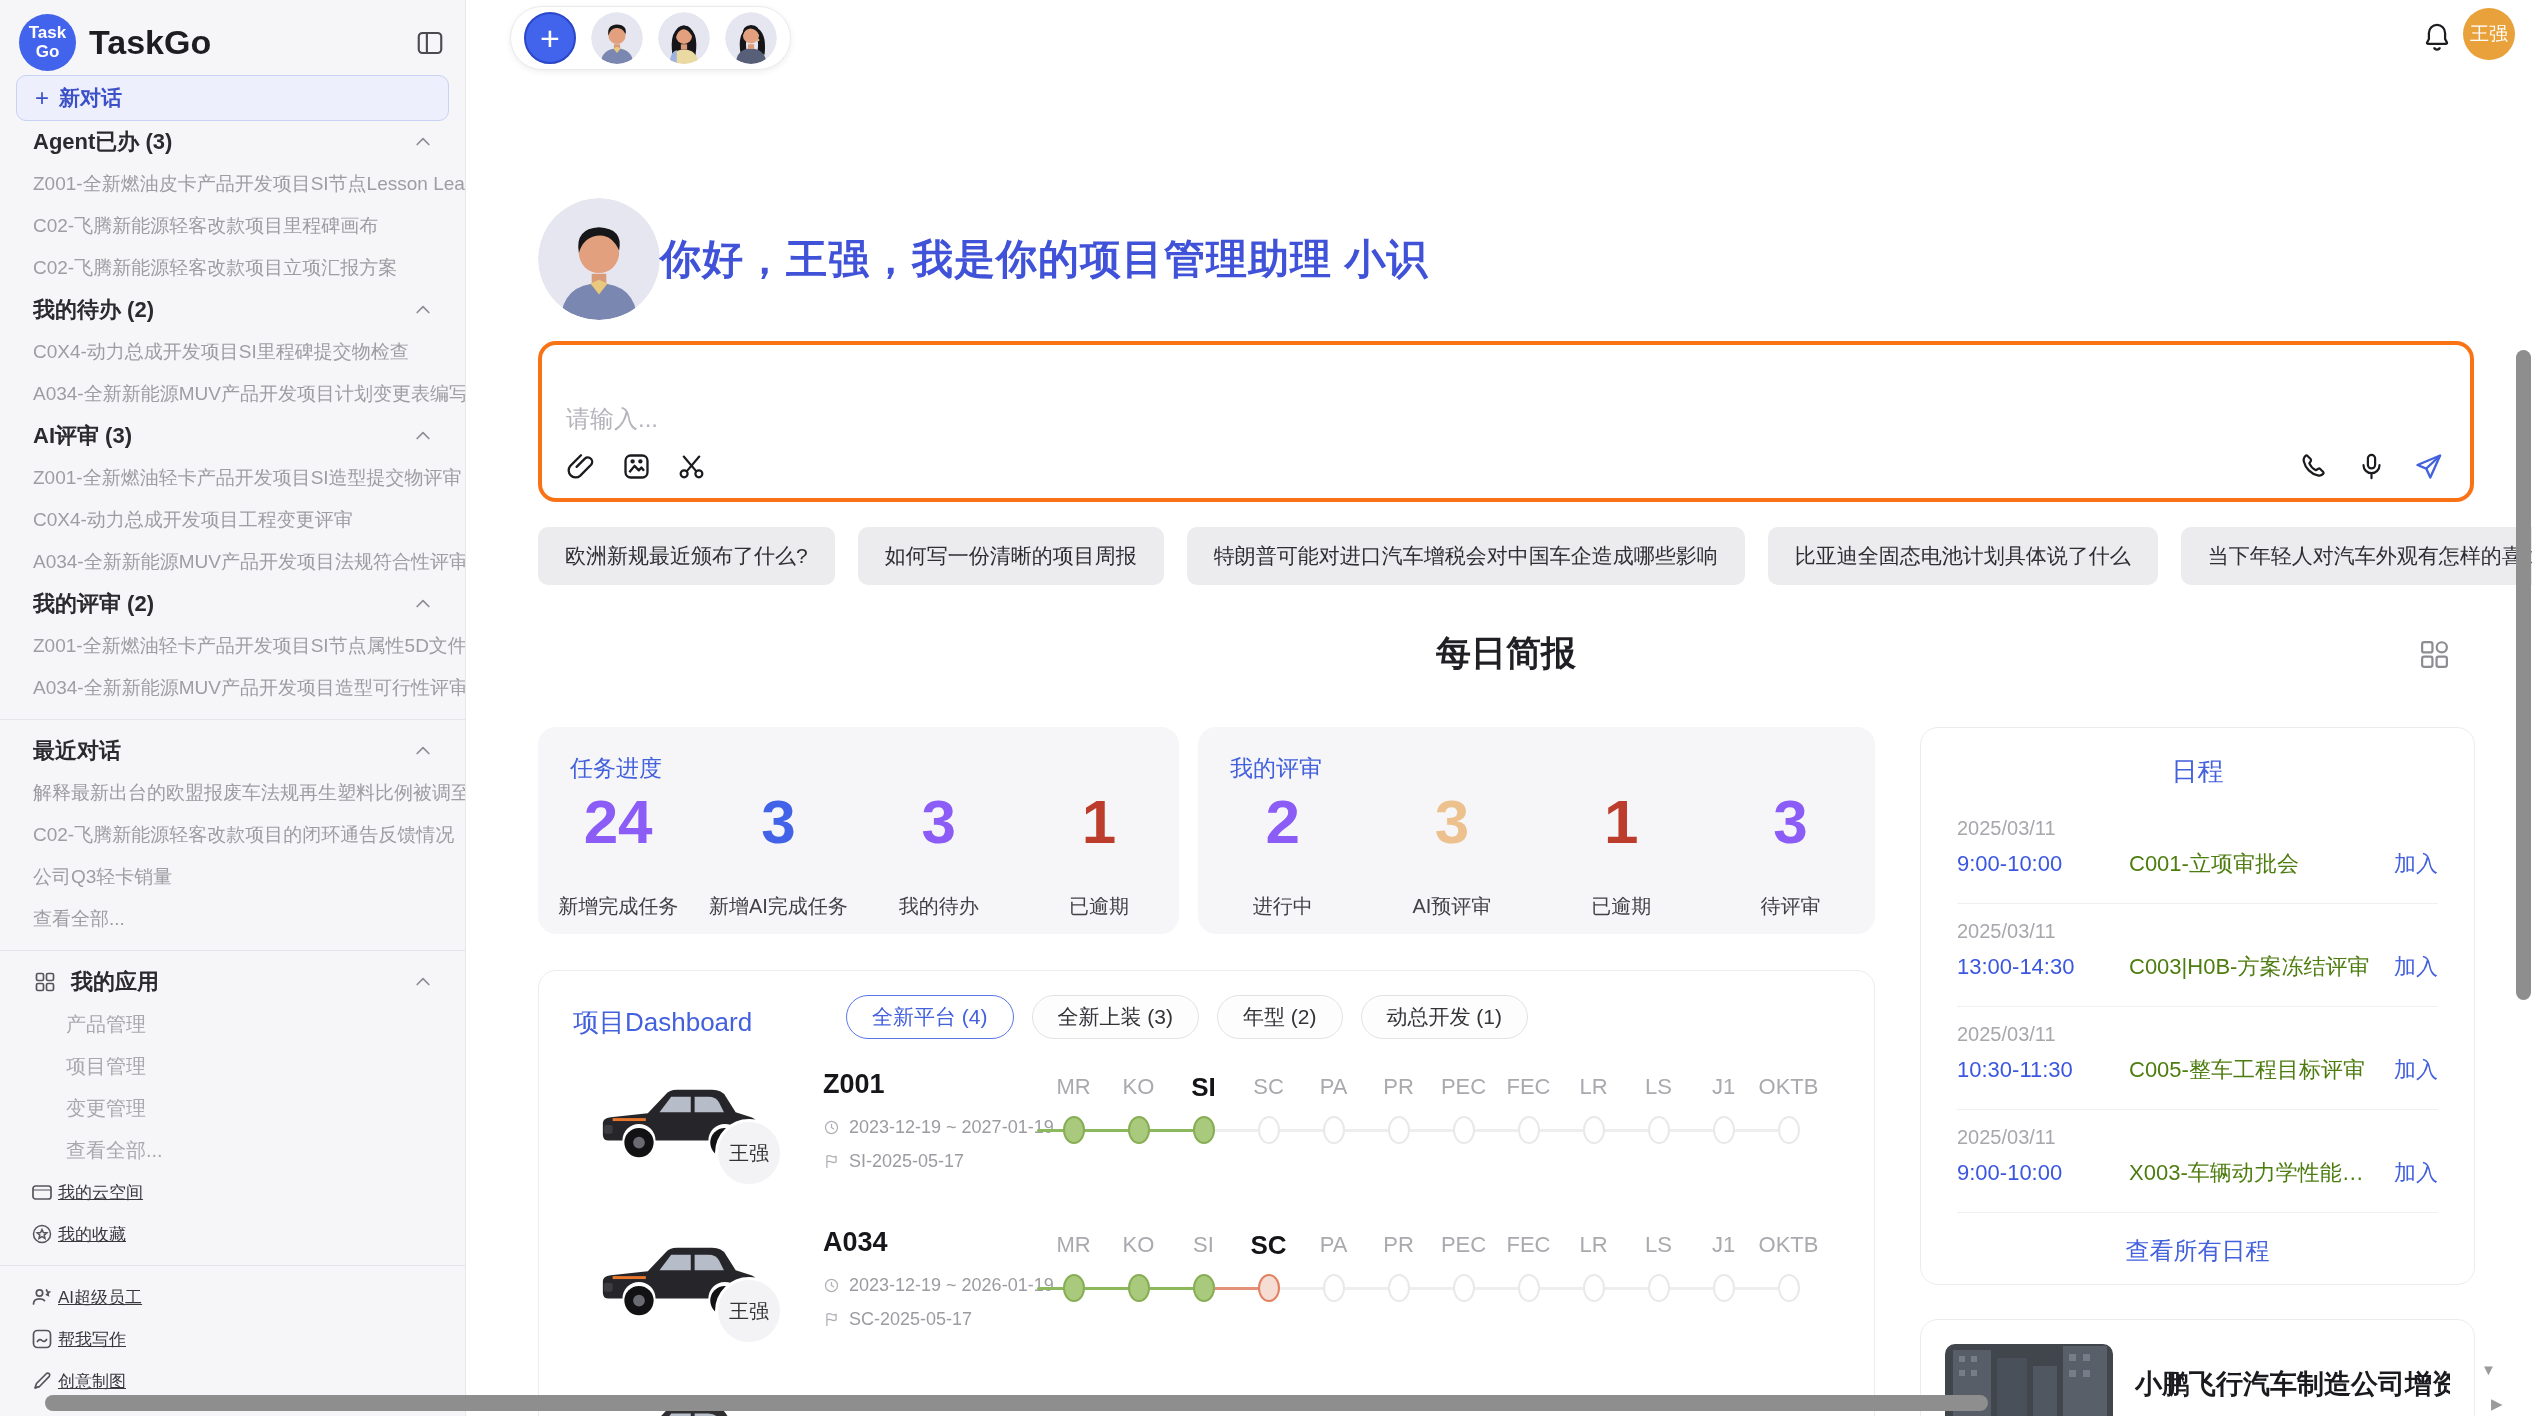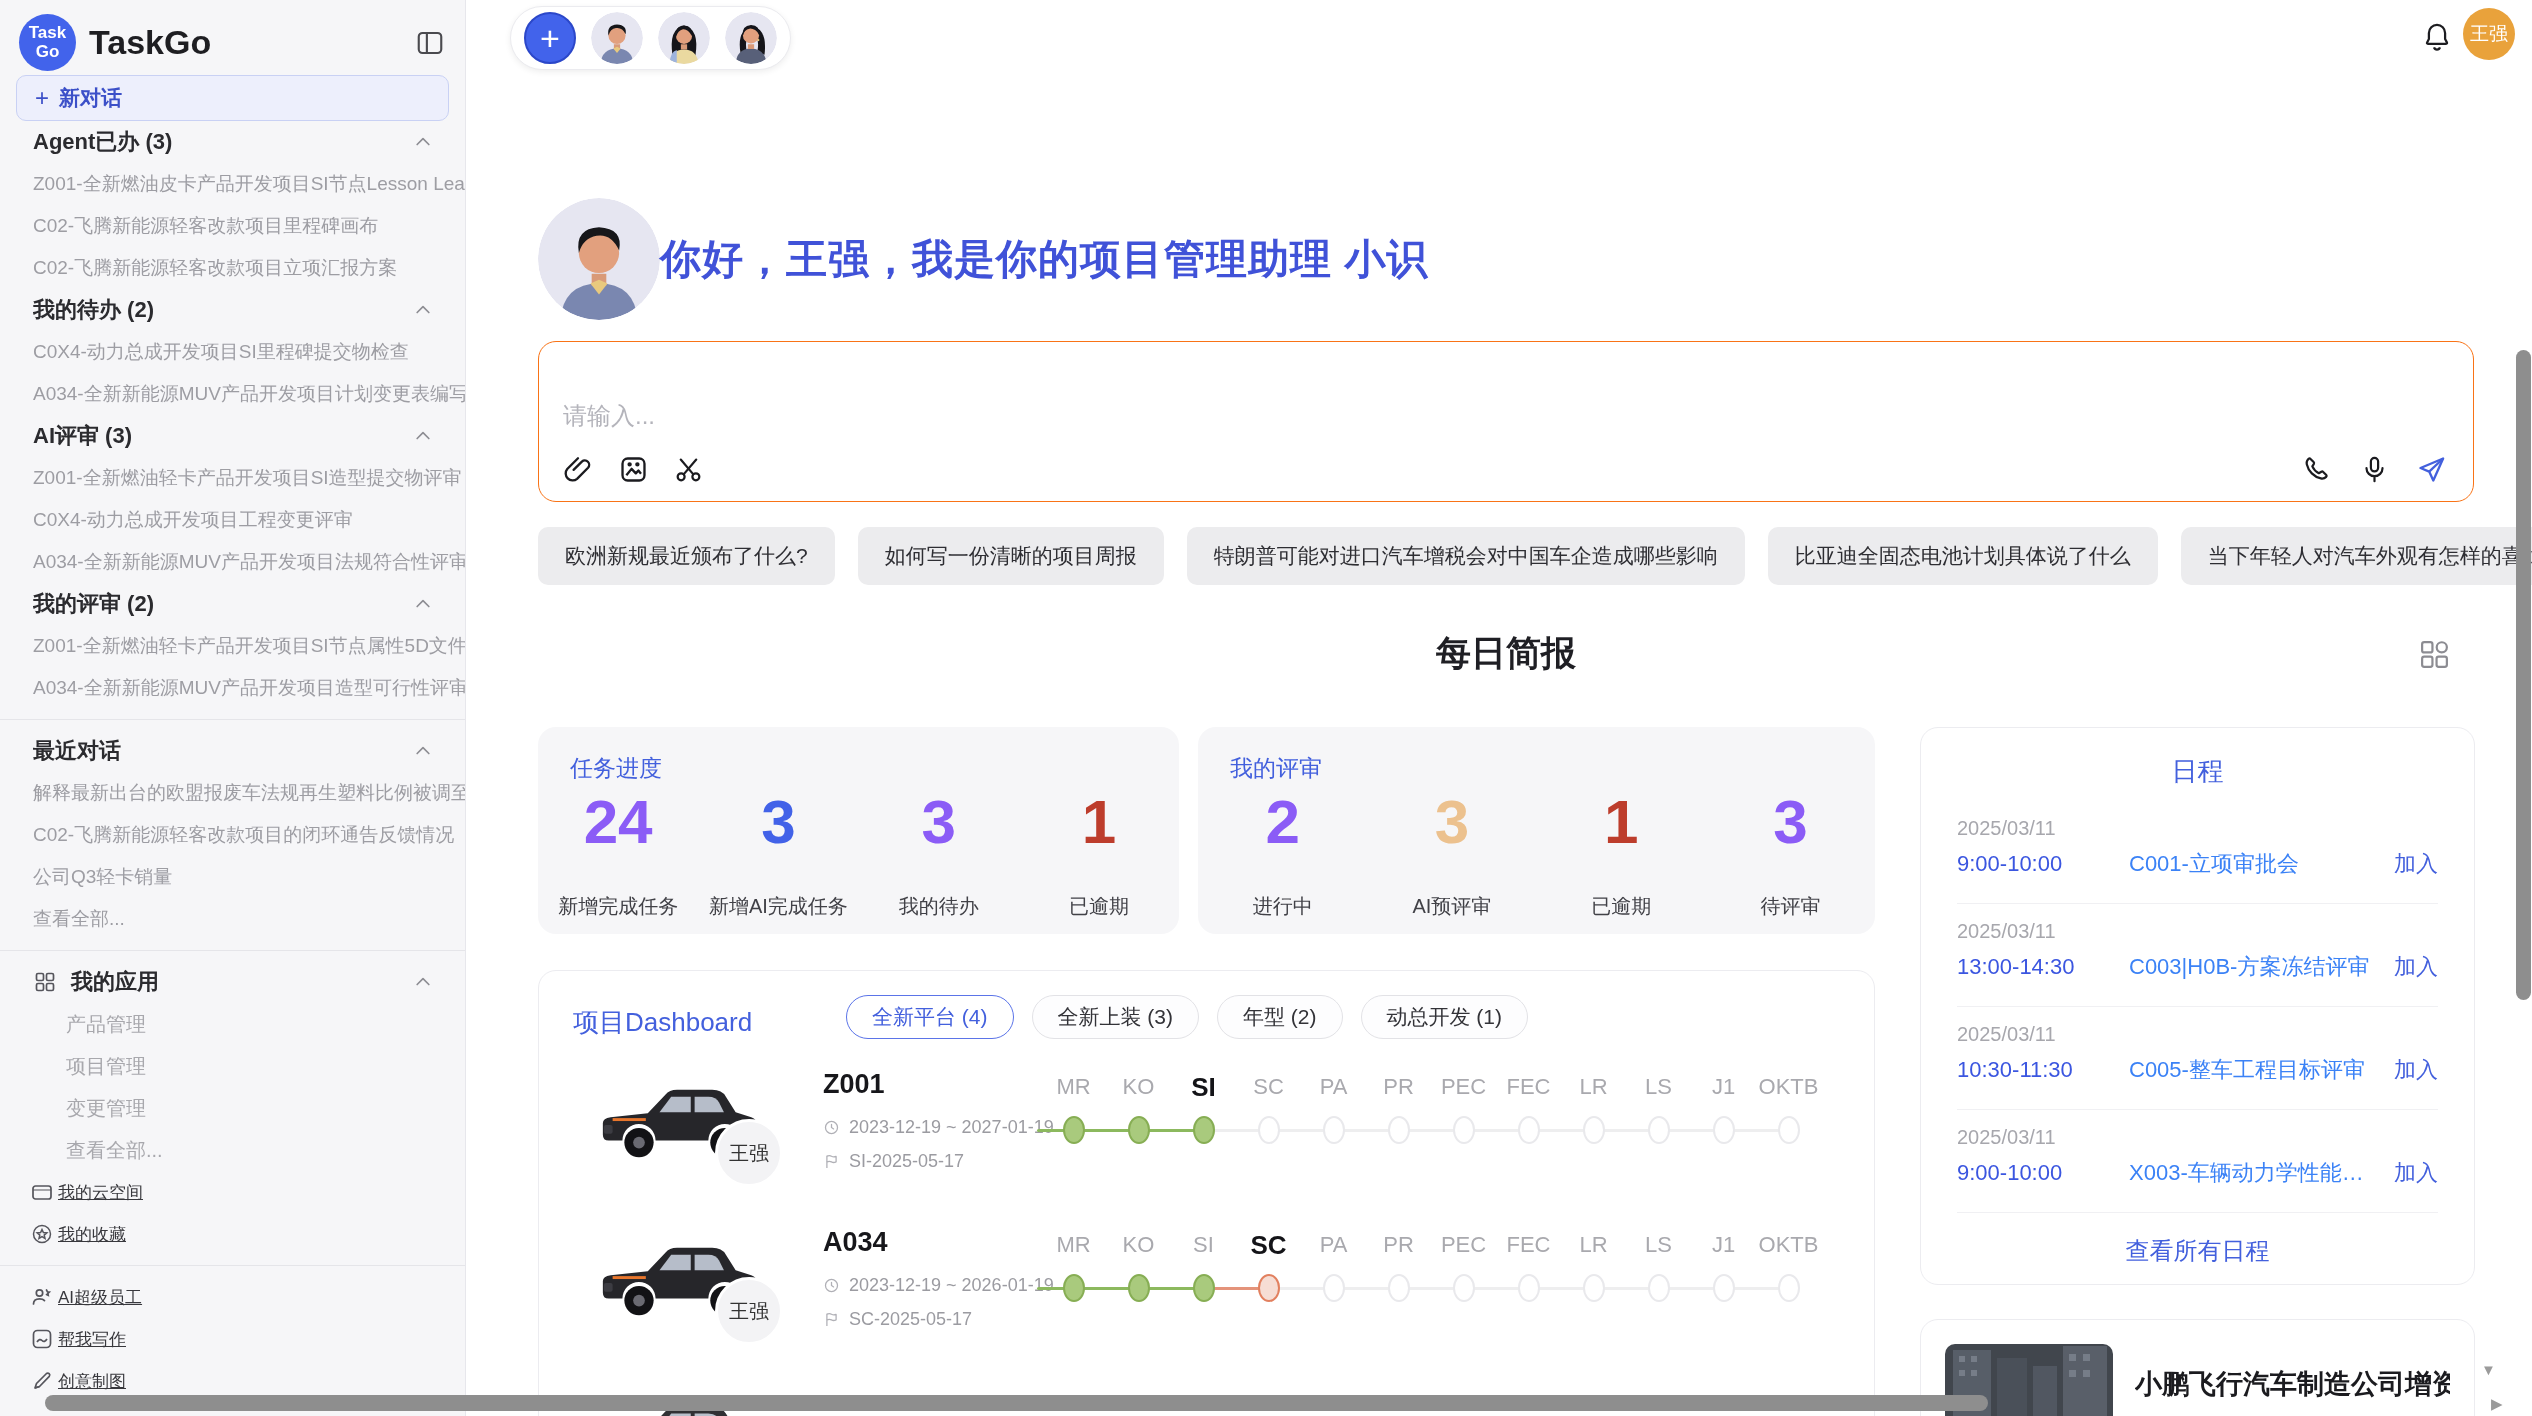--- a/index.html
+++ b/index.html
@@ -32,21 +32,21 @@
   .tb-avatar { width:52px; height:52px; border-radius:50%; overflow:hidden; cursor:pointer; flex:none; }
   .tb-avatar svg, .greet-avatar svg { display:block; width:100%; height:100%; }
 
   .bell { position:absolute; left:1952px; top:18px; width:36px; height:36px; color:#1d1d21; cursor:pointer; }
   .user-badge { position:absolute; left:1996px; top:8px; width:52px; height:52px; border-radius:50%; background:#e9a23b; color:#fff; font-size:19px; display:flex; align-items:center; justify-content:center; cursor:pointer; }
 
   .greeting { position:absolute; left:71px; top:198px; display:flex; align-items:center; }
   .greet-avatar { width:122px; height:122px; border-radius:50%; overflow:hidden; flex:none; }
   .greet-text { font-size:41px; font-weight:800; color:#4052d8; letter-spacing:1px; }
 
-  .composer { position:absolute; left:71px; top:341px; width:1936px; height:161px; background:#fff; border:1px solid #f97316; border-radius:18px; }
+  .composer { position:absolute; left:71px; top:341px; width:1936px; height:161px; background:#fff; border:4px solid #f97316; border-radius:18px; }
   .composer input { position:absolute; left:24px; top:52px; width:1500px; height:44px; border:none; outline:none; font-size:24px; color:#333; background:transparent; font-family:inherit; }
   .composer input::placeholder { color:#b4b4bb; }
   .comp-left { position:absolute; left:24px; bottom:16px; display:flex; gap:24px; }
   .comp-right { position:absolute; right:26px; bottom:16px; display:flex; gap:26px; align-items:center; }
   .cicon { width:31px; height:31px; color:#1b1b1f; cursor:pointer; }
   .cicon.send { color:#4360dd; }
 
   .chips { position:absolute; left:71px; top:527px; display:flex; gap:23px; }
   .chip { height:58px; line-height:58px; padding:0 27px; background:#ececee; border-radius:10px; font-size:21px; color:#2e2e33; white-space:nowrap; cursor:pointer; }
 
@@ -89,21 +89,21 @@
   .dot.done { background:#a9ca7d; border:2px solid #87ae54; }
   .dot.overdue { background:#f6ddd4; border:2px solid #e2805f; }
   .truck-sliver { position:absolute; left:58px; top:420px; width:166px; height:100px; opacity:.95; }
 
   .sched-card { position:absolute; left:1453px; top:727px; width:555px; height:558px; background:#fff; border:1px solid #ececf0; border-radius:18px; padding:26px 36px 0 36px; overflow:hidden; }
   .sched-title { text-align:center; font-size:26px; color:#4360dd; margin-bottom:28px; }
   .event { border-bottom:1px solid #f0f0f3; padding-bottom:24px; margin-bottom:16px; }
   .ev-date { font-size:20px; color:#a7a7ad; margin-bottom:9px; }
   .ev-main { display:flex; align-items:center; }
   .ev-time { width:172px; font-size:22px; color:#3b56e0; flex:none; }
-  .ev-name { flex:1; font-size:22px; color:#3b82f6; white-space:nowrap; overflow:hidden; text-overflow:ellipsis; }
+  .ev-name { flex:1; font-size:22px; color:#4d7c0f; white-space:nowrap; overflow:hidden; text-overflow:ellipsis; }
   .ev-join { font-size:22px; color:#4360dd; margin-left:12px; cursor:pointer; flex:none; }
   .sched-viewall { text-align:center; font-size:24px; color:#4360dd; margin-top:22px; cursor:pointer; }
 
   .news-card { position:absolute; left:1453px; top:1319px; width:555px; height:175px; background:#fff; border:1px solid #ececf0; border-radius:18px; padding:24px; display:flex; gap:22px; overflow:hidden; cursor:pointer; }
   .news-img { width:168px; height:112px; border-radius:10px; overflow:hidden; flex:none; }
   .news-img svg { display:block; width:100%; height:100%; }
   .news-body { flex:1; overflow:hidden; }
   .news-title { font-size:27px; font-weight:700; color:#1b1b1f; white-space:nowrap; overflow:hidden;margin-top:22px; }
   .news-excerpt { margin-top:18px; font-size:21px; color:#97979c; white-space:nowrap; overflow:hidden; }
 

